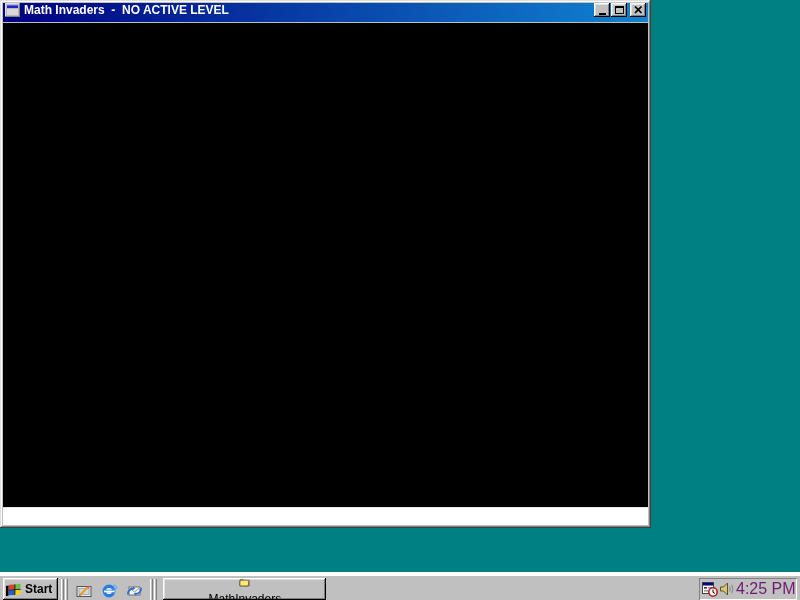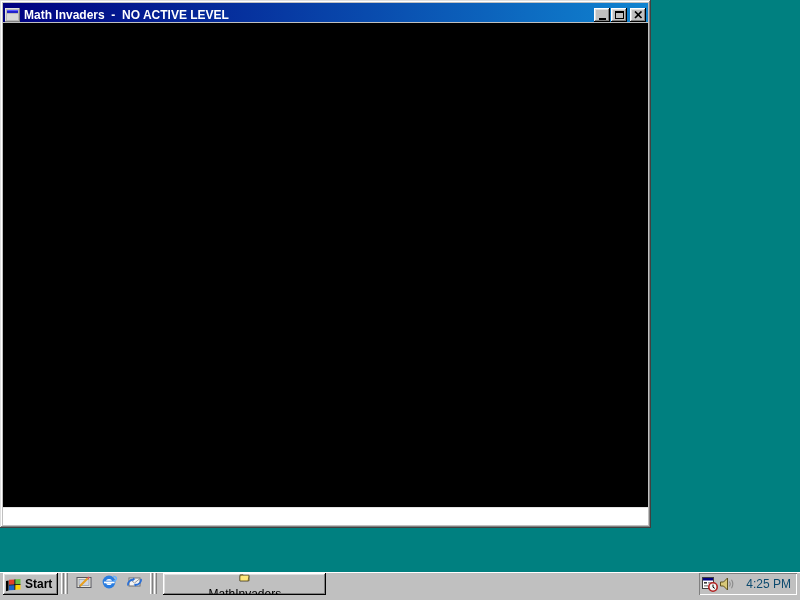--- a/index.html
+++ b/index.html
@@ -15,21 +15,21 @@
   .window {
     position:absolute; left:0; top:0; width:651px; height:528px;
     background:#c0c0c0; padding:3px;
     box-shadow: inset -1px -1px 0 #404040, inset 1px 1px 0 #dfdfdf,
                 inset -2px -2px 0 #808080, inset 2px 2px 0 #ffffff;
     display:flex; flex-direction:column;
   }
   .titlebar {
     flex:0 0 19px; height:19px;
     background:linear-gradient(90deg, var(--cap1,#000080), var(--cap2,#1084d0));
-    display:flex; align-items:flex-end; padding:0 2px; margin-bottom:1px;
+    display:flex; align-items:flex-start; padding:0 2px; margin-bottom:1px;
   }
   .title {
     color:#fff; font-size:12px; font-weight:bold; white-space:pre;
     margin-left:4px; flex:1; overflow:hidden;
   }
   .app-icon { width:15px; height:14px; display:inline-flex; }
   .tb-btn {
     width:16px; height:14px; background:#c0c0c0; border:none; padding:0;
     box-shadow: inset -1px -1px 0 #000000, inset 1px 1px 0 #ffffff,
                 inset -2px -2px 0 #808080, inset 2px 2px 0 #dfdfdf;
@@ -40,22 +40,22 @@
   .glyph-min { width:7px; height:2px; background:#000; margin-top:7px; }
   .glyph-max { width:9px; height:8px; border:1px solid #000; border-top:2px solid #000; }
 
   .client { flex:1; background:#fff; display:flex; flex-direction:column; }
   .canvas { flex:1; background:#000; }
   .bottom-strip { flex:0 0 18px; background:#fff; border-top:1px solid #e4e4e4; }
 
   
   .taskbar {
     position:absolute; left:0; bottom:0; width:800px; height:28px;
-    background:#c0c0c0; border-top:1px solid #ffffff;
-    display:flex; align-items:flex-start; padding:0 3px;
+    background:#c0c0c0; border-top:4px solid #ffffff;
+    display:flex; align-items:flex-end; padding:0 3px;
   }
   .raised {
     box-shadow: inset -1px -1px 0 #000000, inset 1px 1px 0 #ffffff,
                 inset -2px -2px 0 #808080, inset 2px 2px 0 #dfdfdf;
   }
   .start-btn {
     height:22px; padding:0 6px 0 3px; border:none; background:#c0c0c0;
     display:flex; align-items:center; gap:3px;
     font-family:"Liberation Sans", sans-serif; font-size:12px; font-weight:bold; color:#000;
   }
@@ -80,21 +80,21 @@
                 inset 2px 2px 0 #0a0a0a;
     background-image: conic-gradient(#ffffff 25%, #c0c0c0 0 50%, #ffffff 0 75%, #c0c0c0 0);
     background-size: 2px 2px;
   }
   .spacer { flex:1; }
   .tray {
     height:22px; width:98px;
     box-shadow: inset 1px 1px 0 #808080, inset -1px -1px 0 #ffffff;
     display:flex; align-items:center; padding:0 6px 0 3px; gap:1px;
   }
-  .clock { font-size:12px; color:#0c4a6e; margin-left:auto; white-space:pre; }
+  .clock { font-size:16px; color:#701a75; margin-left:auto; white-space:pre; }
   .ticon { width:16px; height:16px; display:inline-flex; }
 </style>
 </head>
 <body>
 
 <div class="screen" style="background: rgb(0, 128, 128);">
 
   <div class="window">
     <div class="titlebar" style="--cap1: #000080; --cap2: #1084d0;">
       <span class="app-icon">

